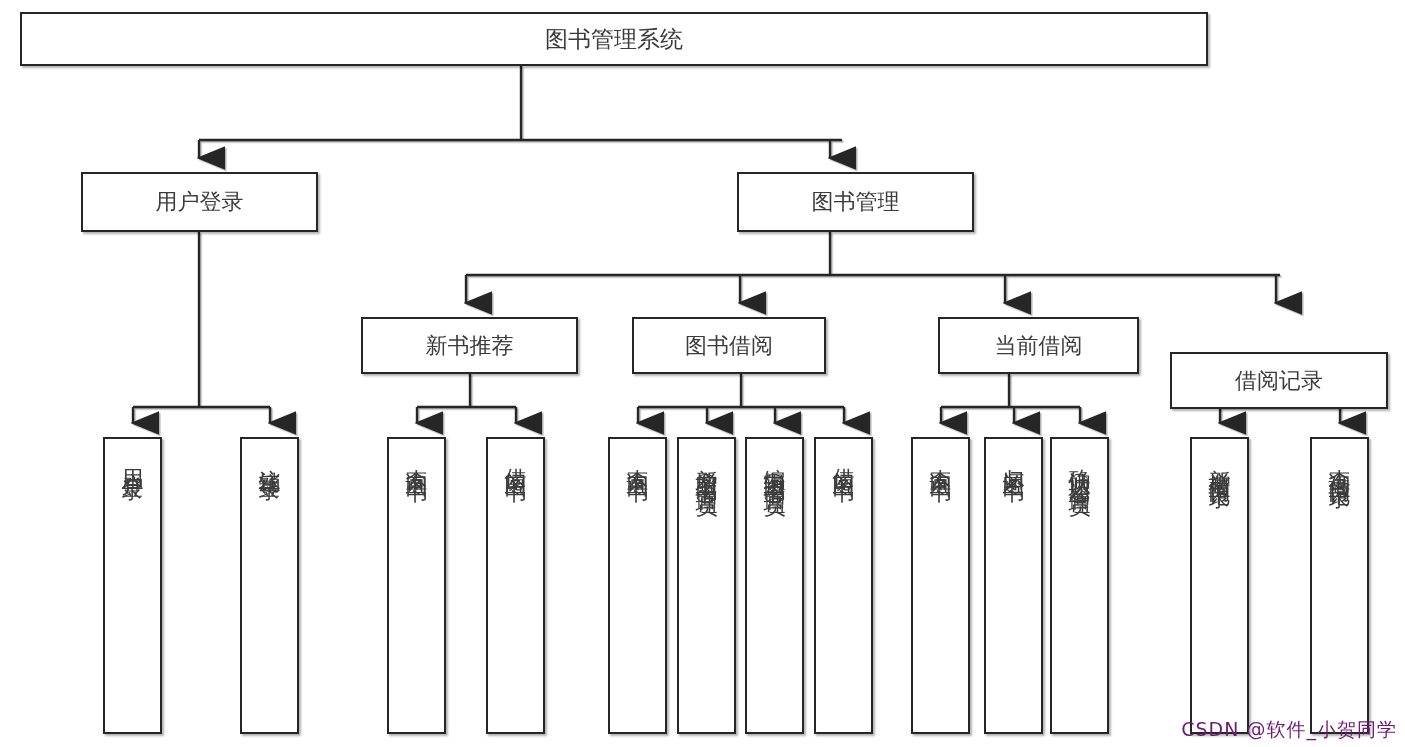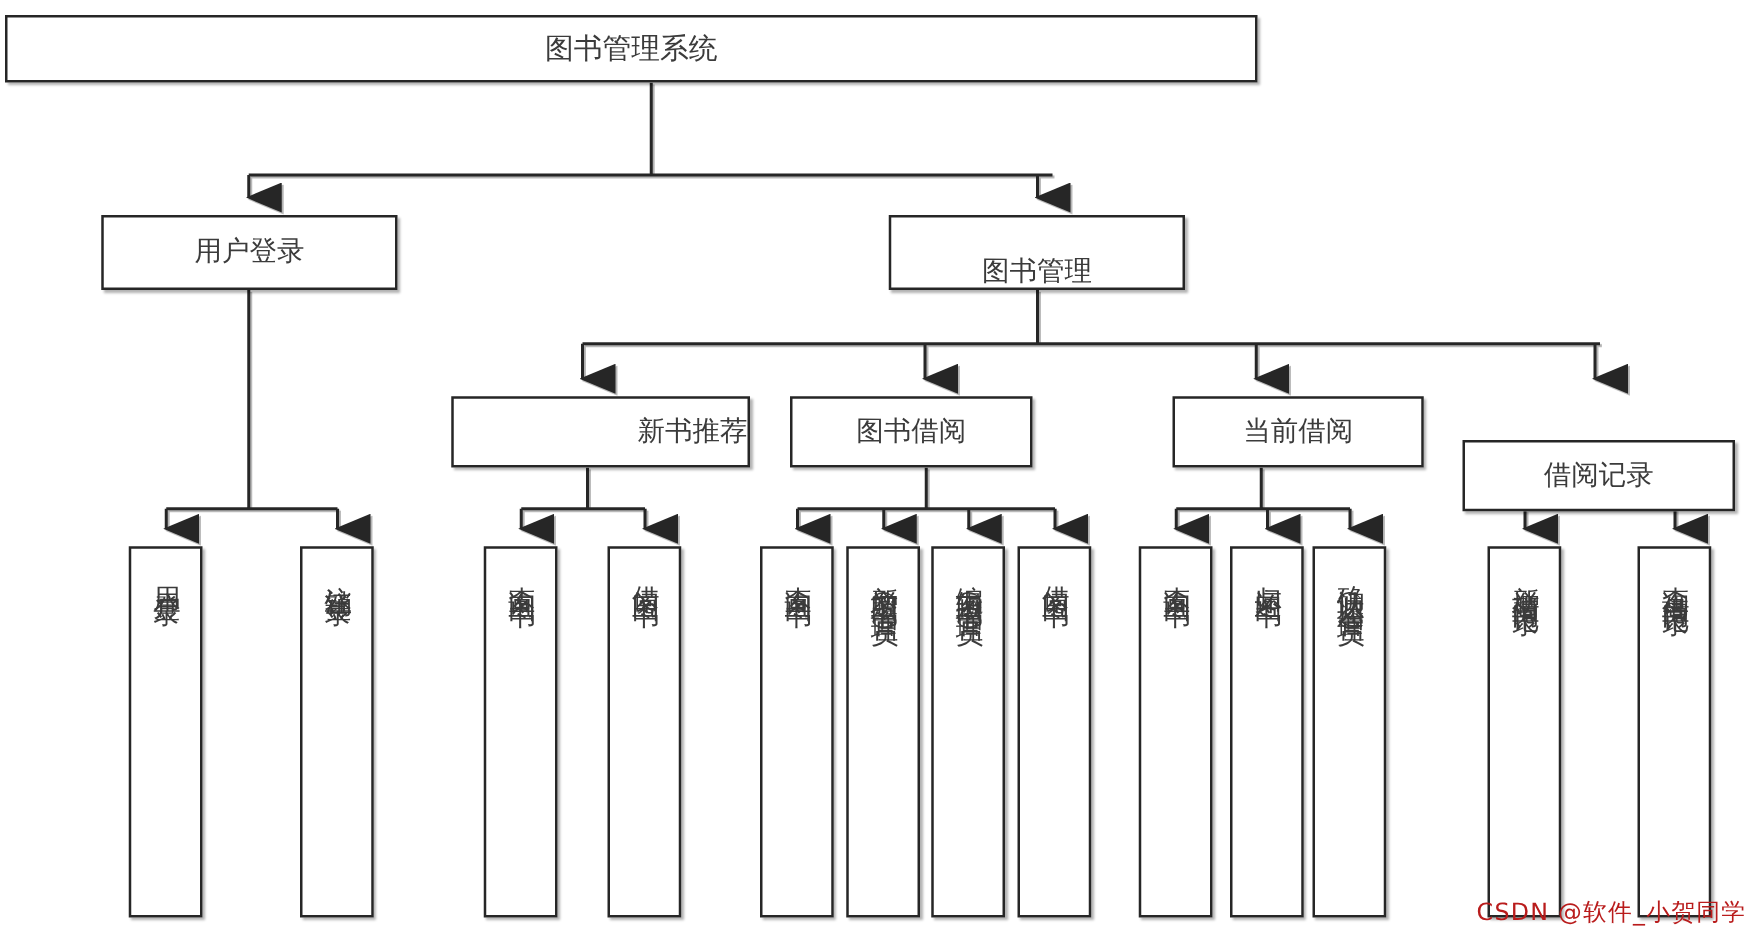--- a/index.html
+++ b/index.html
@@ -55,21 +55,21 @@
     text-orientation: upright;
     font-size: 22px;
     letter-spacing: 4px;
     line-height: 1;
   }
   .watermark {
     position: absolute;
     right: 8px;
     bottom: 4px;
     font-size: 19px;
-    color: #b91c1c;
+    color: #701a75;
     letter-spacing: 1px;
     white-space: nowrap;
   }
 </style>
 </head>
 <body>
 
 <div id="canvas">
 
   <svg class="edges" viewBox="0 0 1405 747" xmlns="http://www.w3.org/2000/svg">
@@ -118,32 +118,32 @@
       <path d="M1014,407 L1014,423" marker-end="url(#arrow)"></path>
       <path d="M1080,407 L1080,423" marker-end="url(#arrow)"></path>
 
       <path d="M1279,374 L1279,407"></path>
       <path d="M1220,407 L1340,407"></path>
       <path d="M1220,407 L1220,423" marker-end="url(#arrow)"></path>
       <path d="M1340,407 L1340,423" marker-end="url(#arrow)"></path>
     </g>
   </svg>
 
-  <div class="node horiz root" style="left: 4px; top: 12px; width: 1002px; height: 54px;">
+  <div class="node horiz root" style="left: 20px; top: 12px; width: 1188px; height: 54px;">
     <span class="label">图书管理系统</span>
   </div>
 
   <div class="node horiz" style="left: 81px; top: 172px; width: 237px; height: 60px;">
     <span class="label">用户登录</span>
   </div>
-  <div class="node horiz" style="left: 711px; top: 172px; width: 237px; height: 60px; align-items: flex-end;">
+  <div class="node horiz" style="left: 737px; top: 172px; width: 237px; height: 60px;">
     <span class="label">图书管理</span>
   </div>
 
-  <div class="node horiz" style="left: 361px; top: 317px; width: 239px; height: 57px; justify-content: flex-end;">
+  <div class="node horiz" style="left: 361px; top: 317px; width: 217px; height: 57px;">
     <span class="label">新书推荐</span>
   </div>
   <div class="node horiz" style="left: 632px; top: 317px; width: 194px; height: 57px;">
     <span class="label">图书借阅</span>
   </div>
   <div class="node horiz" style="left: 902px; top: 317px; width: 201px; height: 57px; margin-left: 36px;">
     <span class="label">当前借阅</span>
   </div>
   <div class="node horiz" style="left: 1170px; top: 317px; width: 218px; height: 57px; margin-top: 35px;">
     <span class="label">借阅记录</span>

